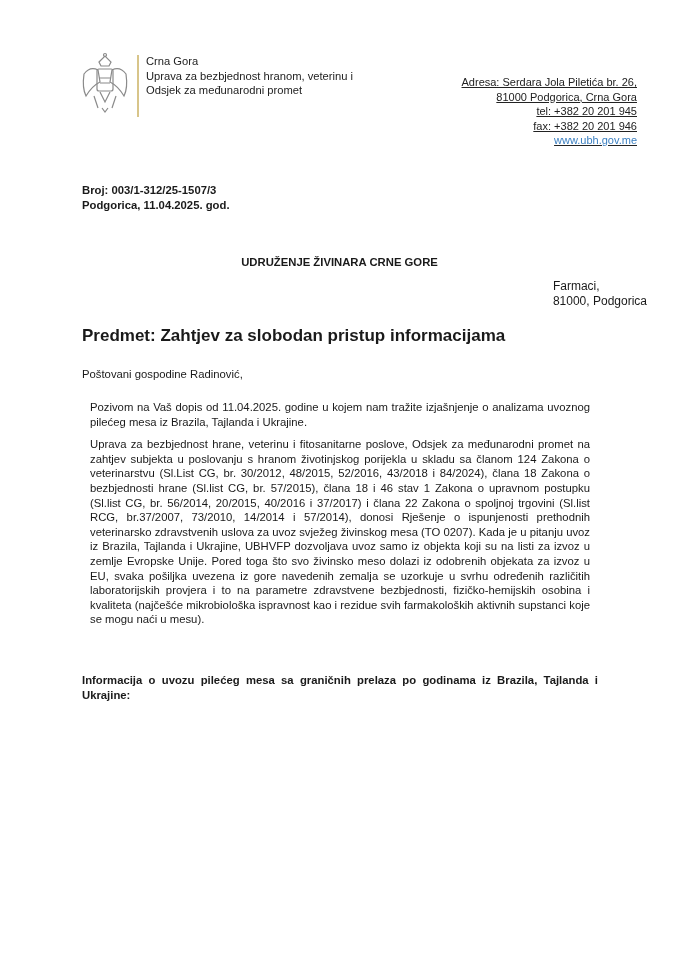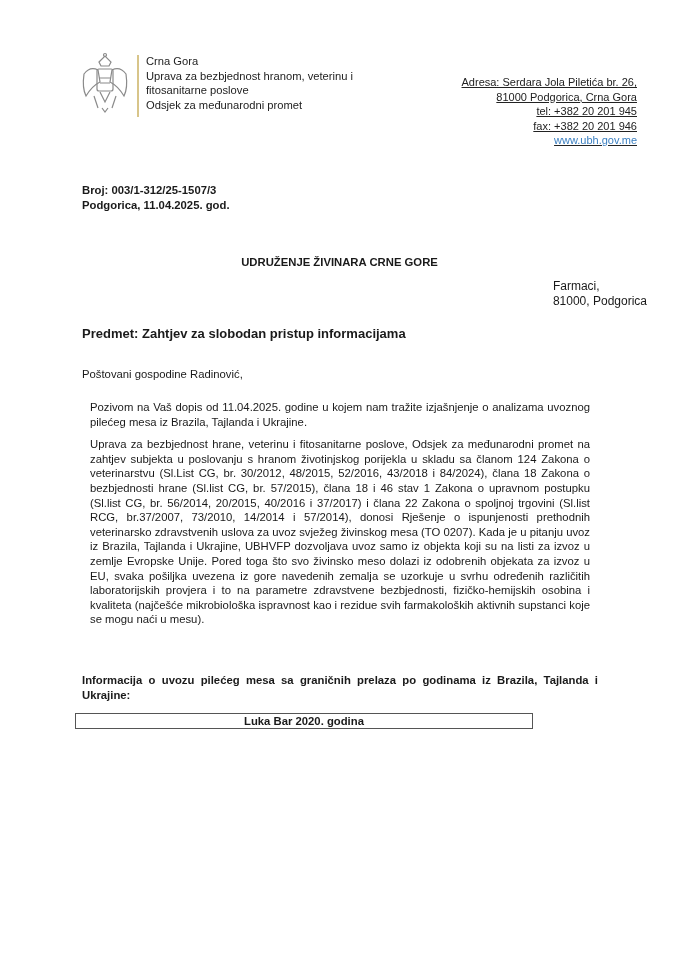--- a/index.html
+++ b/index.html
@@ -8,21 +8,21 @@
   .abs { position: absolute; }
   .crest { left: 80px; top: 52px; width: 50px; height: 62px; }
   .vbar { left: 137px; top: 55px; width: 2px; height: 62px; background: #d8c58a; }
   .inst { left: 146px; top: 54px; font-size: 11.2px; line-height: 14.5px; color: #222; }
   .inst div { white-space: nowrap; }
   .addr { right: 42px; top: 75px; font-size: 11px; line-height: 14.5px; text-align: right; color: #222; text-decoration: underline; }
   .addr .web { color: #3a7fc1; }
   .meta { left: 82px; top: 183px; font-size: 11.3px; line-height: 14.5px; font-weight: bold; }
   .recipient { left: 0; width: 679px; top: 256px; text-align: center; font-size: 11.3px; font-weight: bold; }
   .recaddr { right: 32px; top: 279px; font-size: 12px; line-height: 14.5px; text-align: left; }
-  .subject { left: 82px; top: 326px; font-size: 13px; font-weight: bold; }
+  .subject { left: 82px; top: 326px; font-size: 17px; font-weight: bold; }
   .greet { left: 82px; top: 368px; font-size: 11.3px; }
   .body { left: 82px; top: 392px; width: 516px; font-size: 11.3px; line-height: 14.6px; text-align: justify; }
   .body p { margin: 8px; }
   .body b { font-weight: normal; }
   .info { left: 82px; top: 673px; width: 516px; font-size: 11.3px; line-height: 14.6px; font-weight: bold; text-align: justify; }
   table.t { position: absolute; left: 75px; top: 713px; width: 458px; border-collapse: collapse; font-size: 11.3px; }
   table.t td { border: 1px solid #555; vertical-align: top; text-align: center; padding: 1px 4px; line-height: 14.2px; }
   table.t .title td { font-weight: bold; height: 13px; padding: 0 4px; }
   table.t .hdr td { font-weight: bold; height: 42px; }
   table.t .row td { height: 42px; }
@@ -42,21 +42,20 @@
       <path d="M20 40 L25 50 L30 40"></path>
       <path d="M14 44 L18 56 M36 44 L32 56"></path>
       <path d="M22 56 L25 60 L28 56"></path>
     </g>
   </svg>
 </div>
 <div class="abs vbar"></div>
 <div class="abs inst">
   <div>Crna Gora</div>
   <div>Uprava za bezbjednost hranom, veterinu i</div>
-  <div>fitosanitarne poslove</div>
   <div>Odsjek za međunarodni promet</div>
 </div>
 
 <div class="abs addr">
   <div>Adresa: Serdara Jola Piletića br. 26,</div>
   <div>81000 Podgorica, Crna Gora</div>
   <div>tel: +382 20 201 945</div>
   <div>fax: +382 20 201 946</div>
   <div class="web">www.ubh.gov.me</div>
 </div>
@@ -83,17 +82,14 @@
 
 <div class="abs info">Informacija o uvozu pilećeg mesa sa graničnih prelaza po godinama iz Brazila, Tajlanda i Ukrajine:</div>
 
 <table class="t">
   <colgroup>
     <col style="width:155px">
     <col style="width:130px">
     <col style="width:173px">
   </colgroup>
   <tbody>
-      <tr class="title">
-    <td colspan="3">Luka Bar 2020. godina</td>
-  </tr>
 </tbody>
   </table>
 
 </body></html>

